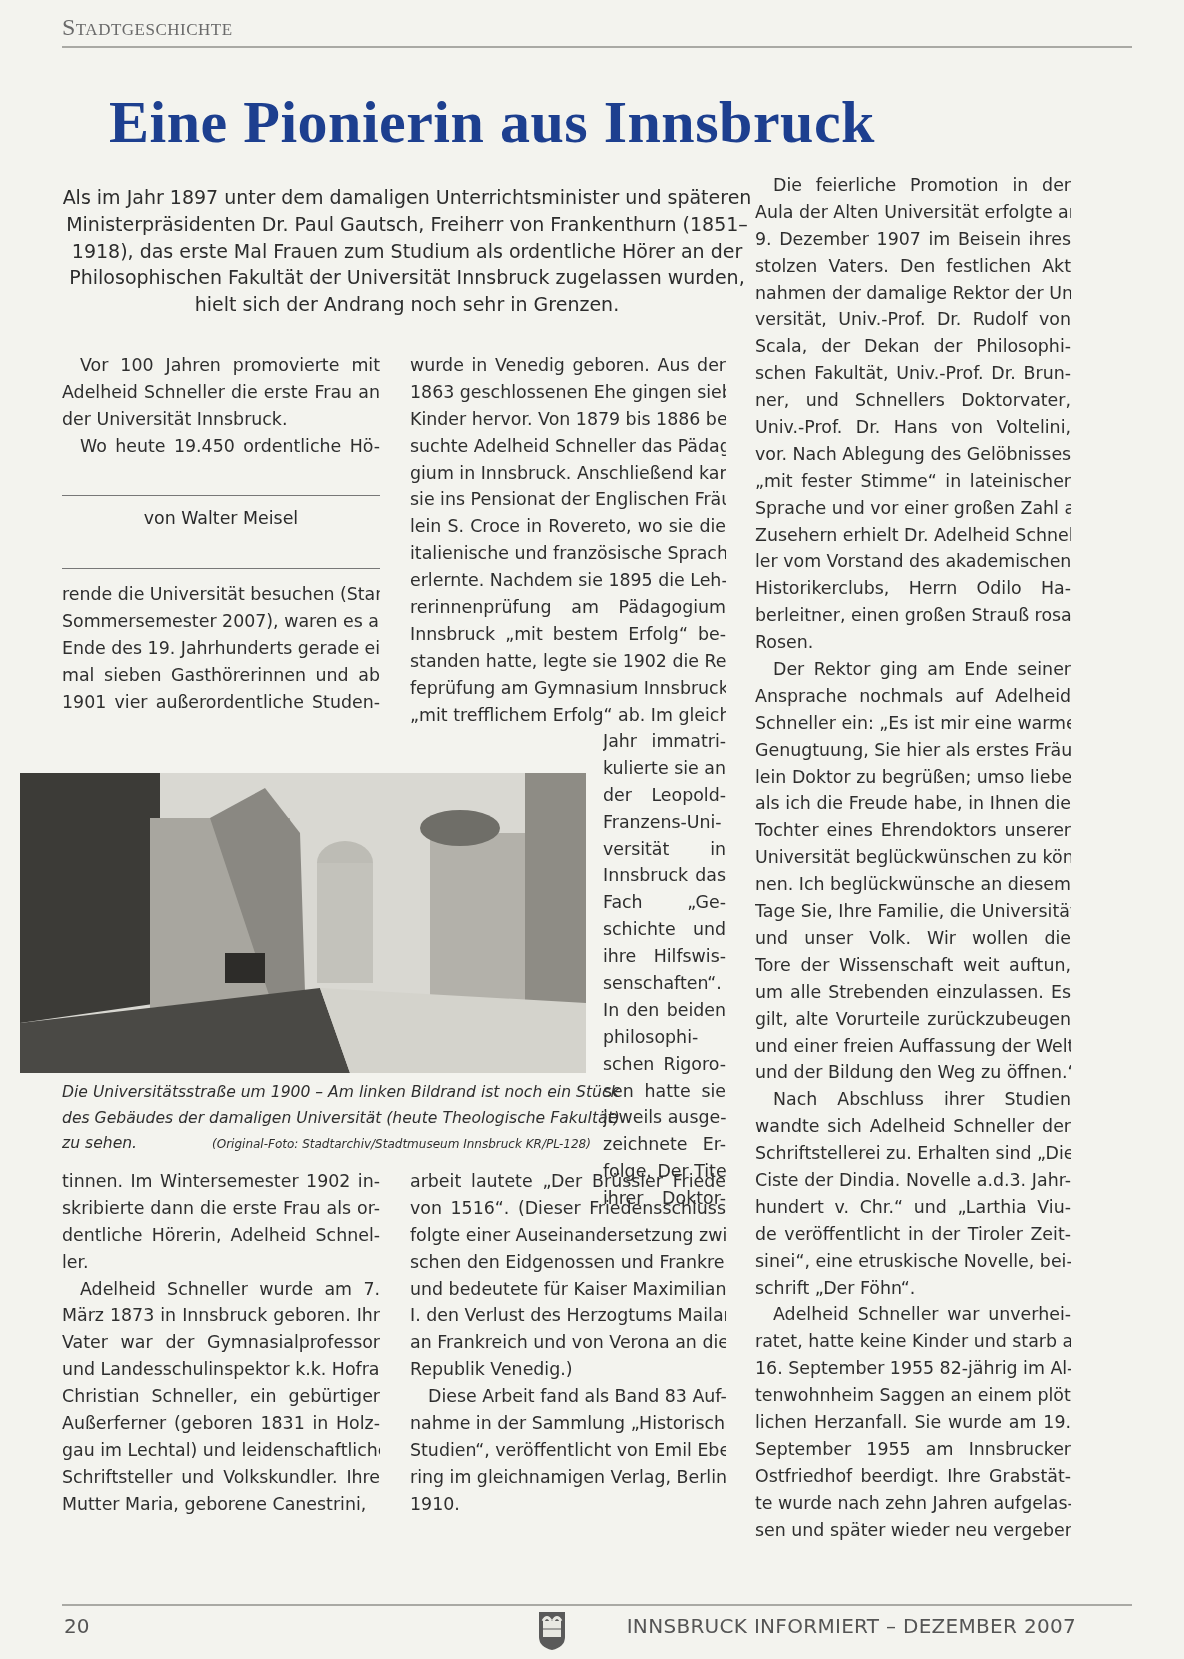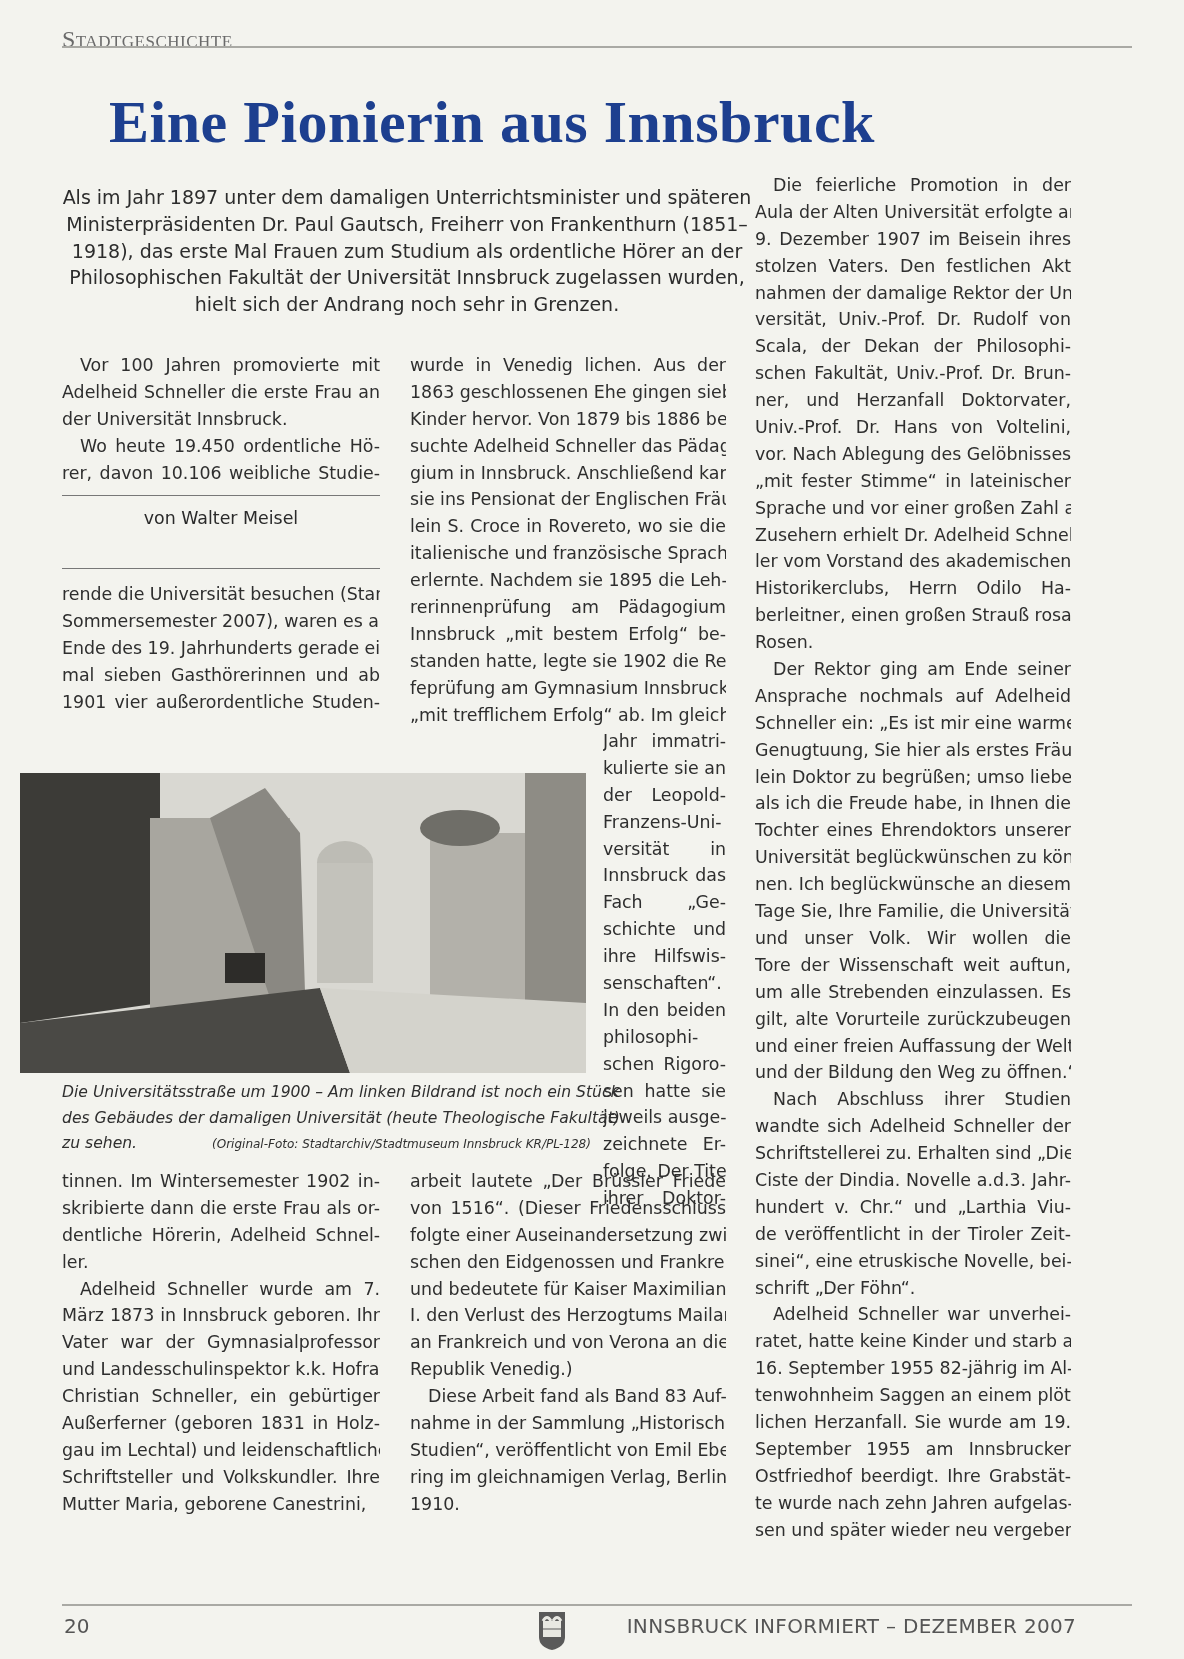--- a/index.html
+++ b/index.html
@@ -4,21 +4,21 @@
 <style>
   html, body { margin: 0; padding: 0; }
   body {
     width: 1184px; height: 1659px; position: relative; overflow: hidden;
     background: #f3f3ee;
     color: #2a2a2a;
     font-family: "DejaVu Sans", sans-serif;
   }
   .abs { position: absolute; }
   .section-label {
-    left: 62px; top: 26px;
+    left: 62px; top: 14px;
     font-family: "Liberation Serif", serif;
     font-size: 24px; letter-spacing: 0.5px;
     color: #6a6a6a;
     font-variant: small-caps;
   }
   .rule { height: 2px; background: #a9a9a4; }
   .title {
     left: 0; width: 984px; top: 88px; text-align: center;
     font-family: "Liberation Serif", serif; font-weight: bold;
     font-size: 60px; color: #1d3f8f; letter-spacing: 0.5px;
@@ -58,21 +58,20 @@
 <div class="abs rule" style="left:62px; top:46px; width:1070px;"></div>
 <h1 class="abs title" style="margin:0;">Eine Pionierin aus Innsbruck</h1>
 
 <div class="abs lead">Als im Jahr 1897 unter dem damaligen Unterrichtsminister und späteren Ministerpräsidenten Dr. Paul Gautsch, Freiherr von Frankenthurn (1851–1918), das erste Mal Frauen zum Studium als ordentliche Hörer an der Philosophischen Fakultät der Universität Innsbruck  zugelassen wurden, hielt sich der Andrang noch sehr in Grenzen.</div>
 
 <div class="col" style="left:62px; top:352px; width:318px;" id="c1top">
     <span class="ln" style="padding-left: 18px;">Vor 100 Jahren promovierte mit</span>
     <span class="ln">Adelheid Schneller die erste Frau an</span>
     <span class="ln last">der Universität Innsbruck.</span>
     <span class="ln" style="padding-left: 18px;">Wo heute 19.450 ordentliche Hö-</span>
-    <span class="ln">rer, davon 10.106 weibliche Studie-</span>
   </div>
 
 <div class="abs rule" style="left:62px; top:495px; width:318px; height:1px; background:#777;"></div>
 <div class="abs byline" style="left:62px; top:505px; width:318px; text-align:center; line-height:26px;">
   <div>von Walter Meisel</div>
 </div>
 <div class="abs rule" style="left:62px; top:568px; width:318px; height:1px; background:#777;"></div>
 
 <div class="col" style="left:62px; top:581px; width:318px;" id="c1mid">
     <span class="ln">rende die Universität besuchen (Stand</span>
@@ -93,21 +92,21 @@
     <rect x="410" y="60" width="110" height="200" fill="#b3b1aa"></rect>
     <rect x="505" y="0" width="61" height="270" fill="#8e8c85"></rect>
     <ellipse cx="440" cy="55" rx="40" ry="18" fill="#6f6e68"></ellipse>
     <polygon points="0,250 300,215 330,300 0,300" fill="#4a4945"></polygon>
     <polygon points="300,215 566,230 566,300 330,300" fill="#d4d3cc"></polygon>
     <rect x="205" y="180" width="40" height="30" fill="#2d2c29"></rect>
   </svg>
 </div>
 
 <div class="col" style="left:410px; top:352px; width:316px;" id="c2top">
-    <span class="ln">wurde in Venedig lichen. Aus der</span>
+    <span class="ln">wurde in Venedig geboren. Aus der</span>
     <span class="ln">1863 geschlossenen Ehe gingen sieben</span>
     <span class="ln">Kinder hervor. Von 1879 bis 1886 be-</span>
     <span class="ln">suchte Adelheid Schneller das Pädago-</span>
     <span class="ln">gium in Innsbruck. Anschließend kam</span>
     <span class="ln">sie ins Pensionat der Englischen Fräu-</span>
     <span class="ln">lein S. Croce in Rovereto, wo sie die</span>
     <span class="ln">italienische und französische Sprache</span>
     <span class="ln">erlernte. Nachdem sie 1895 die Leh-</span>
     <span class="ln">rerinnenprüfung am Pädagogium</span>
     <span class="ln">Innsbruck  „mit bestem Erfolg“ be-</span>
@@ -176,21 +175,21 @@
 
 <div class="col" style="left:755px; top:172px; width:316px;" id="c3">
     <span class="ln" style="padding-left: 18px;">Die feierliche Promotion in der</span>
     <span class="ln">Aula der Alten Universität erfolgte am</span>
     <span class="ln">9. Dezember 1907 im Beisein ihres</span>
     <span class="ln">stolzen Vaters. Den festlichen Akt</span>
     <span class="ln">nahmen der damalige Rektor der Uni-</span>
     <span class="ln">versität, Univ.-Prof. Dr. Rudolf von</span>
     <span class="ln">Scala, der Dekan der Philosophi-</span>
     <span class="ln">schen Fakultät, Univ.-Prof. Dr. Brun-</span>
-    <span class="ln">ner, und Herzanfall Doktorvater,</span>
+    <span class="ln">ner, und Schnellers Doktorvater,</span>
     <span class="ln">Univ.-Prof. Dr. Hans von Voltelini,</span>
     <span class="ln">vor. Nach Ablegung des Gelöbnisses</span>
     <span class="ln">„mit fester Stimme“ in lateinischer</span>
     <span class="ln">Sprache und vor einer großen Zahl an</span>
     <span class="ln">Zusehern erhielt Dr. Adelheid Schnel-</span>
     <span class="ln">ler vom Vorstand des akademischen</span>
     <span class="ln">Historikerclubs, Herrn Odilo Ha-</span>
     <span class="ln">berleitner, einen großen Strauß rosa</span>
     <span class="ln last">Rosen.</span>
     <span class="ln" style="padding-left: 18px;">Der Rektor ging am Ende seiner</span>

